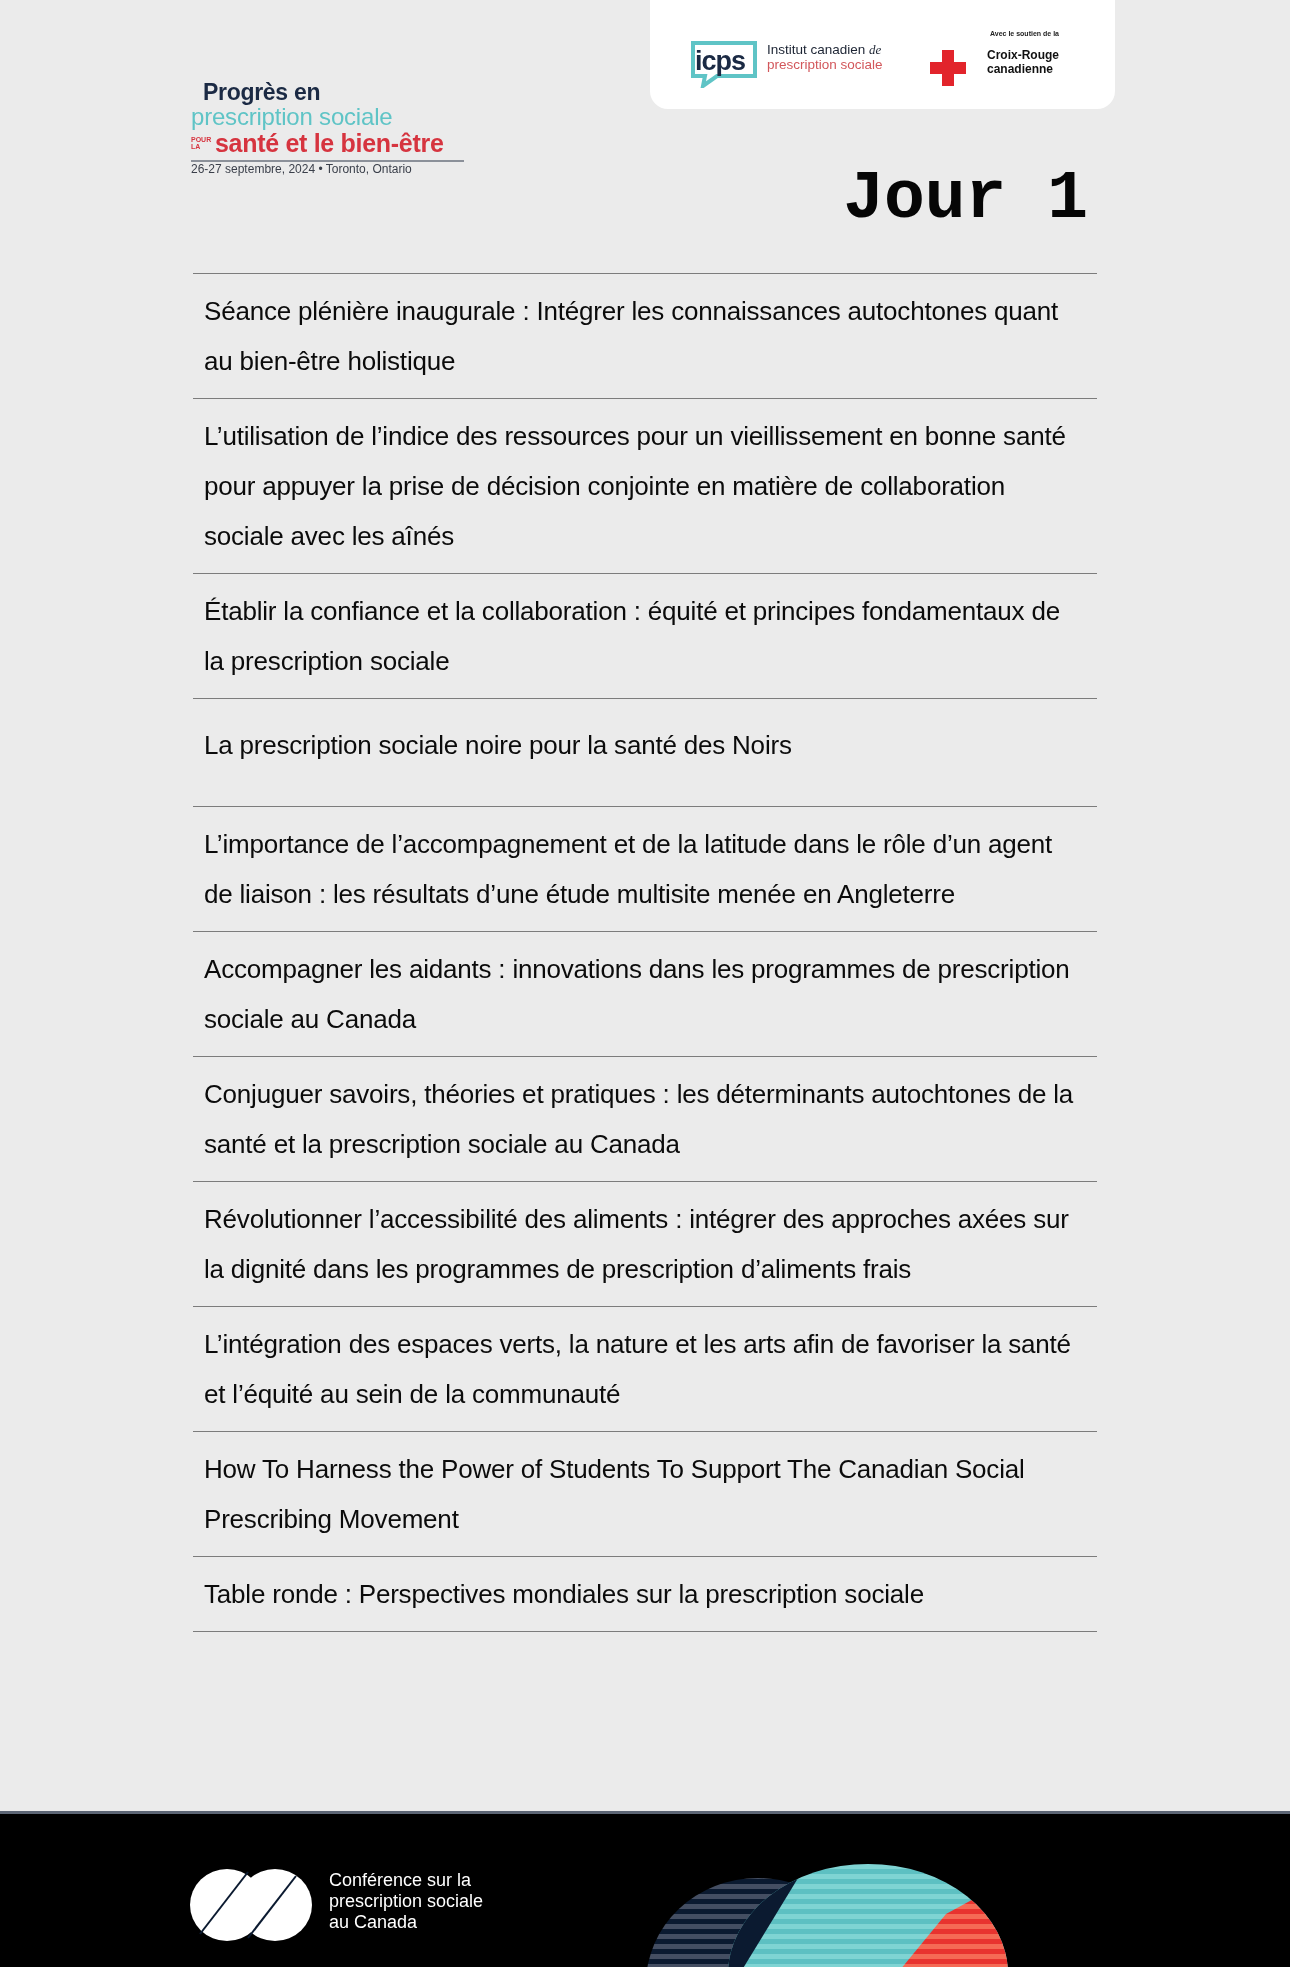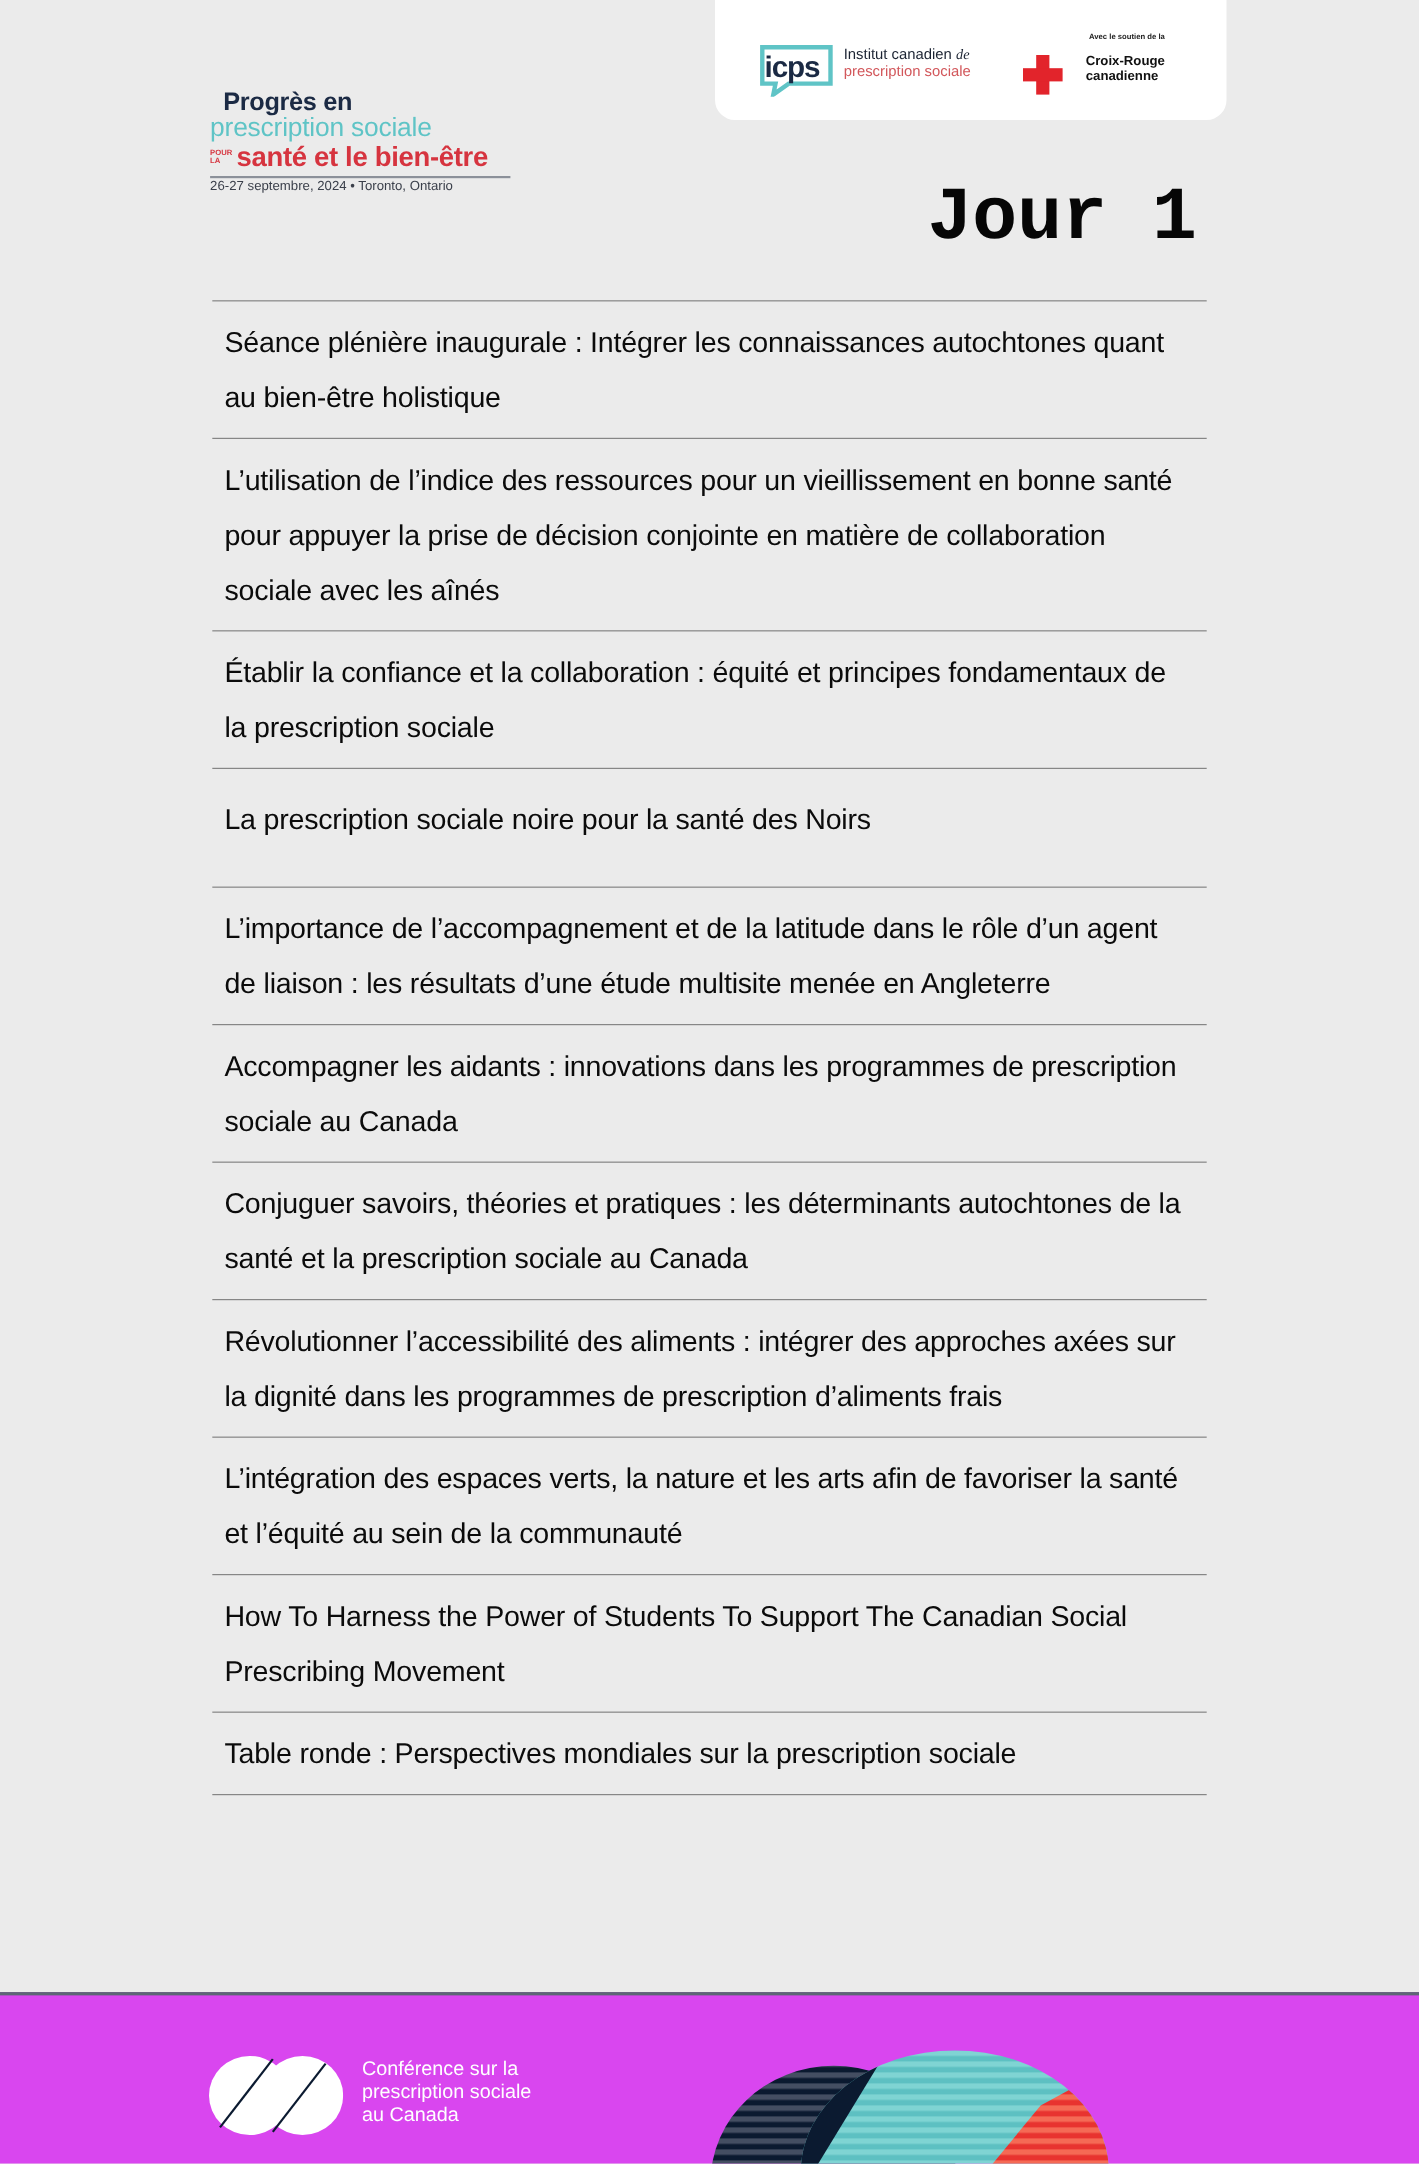--- a/index.html
+++ b/index.html
@@ -68,21 +68,21 @@
       font-size: 26px;
       line-height: 50px;
       color: #0b0b0b;
       letter-spacing: -0.2px;
     }
     .session.single { padding-top: 21px; padding-bottom: 36px; }
 
     
     .footer {
       position: absolute; left: 0; top: 1811px; width: 1290px; height: 156px;
-      background: #d946ef; overflow: hidden;
+      background: #000000; overflow: hidden;
       border-top: 3px solid #5d6675;
     }
     .conf-logo { position: absolute; left: 190px; top: 54px; }
     .conf-text {
       position: absolute; left: 329px; top: 56px;
       color: #ffffff; font-size: 18px; line-height: 21px;
     }
     .footer-art { position: absolute; left: 630px; top: 0; }
   </style>
 </head>

